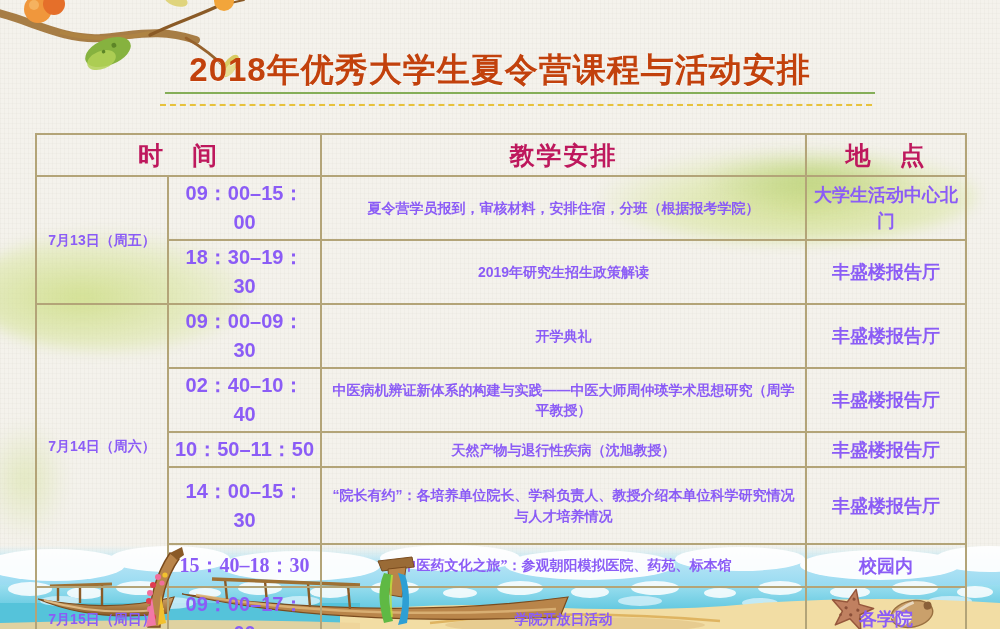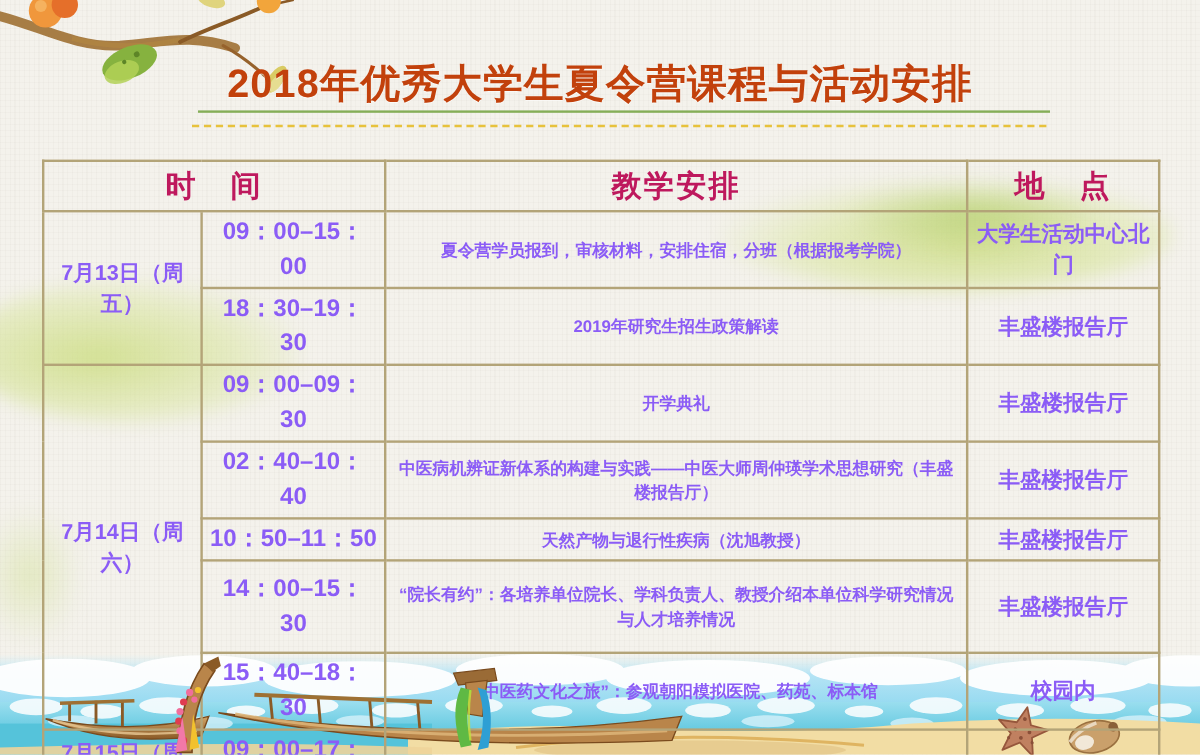--- a/index.html
+++ b/index.html
@@ -37,21 +37,21 @@
   .rule-dash{ position:absolute; left:160px; top:104px; width:712px; height:0; border-top:2px dashed #e7c23c; z-index:2; }
 
   .schedule{ position:absolute; left:35px; top:133px; z-index:2; }
   table{ border-collapse:collapse; table-layout:fixed; width:930px; }
   th,td{
     border:2px solid #b3a478; text-align:center; vertical-align:middle;
     padding:2px 6px; line-height:1.45; background:transparent;
   }
   thead th{ font-size:25px; font-weight:bold; color:#be185d; height:34px; letter-spacing:2px; }
   td{ color:#8b5cf6; font-weight:bold; }
-  .date-cell{ font-size:18px; }
+  .date-cell{ font-size:14px; }
   .time-cell{ font-size:20px; letter-spacing:0; }
   .teaching-cell{ font-size:14px; padding:2px 10px; }
   .location-cell{ font-size:18px; }
 
   .scene{ position:absolute; left:0; bottom:0; z-index:1; pointer-events:none; }
   .scene-overlay{ position:absolute; left:0; bottom:0; z-index:3; pointer-events:none; }
 </style>
 </head>
 <body>
 
@@ -212,34 +212,34 @@
           <td class="location-cell">丰盛楼报告厅</td>
         </tr>
         <tr style="height: 40px;">
           <td rowspan="5" class="date-cell">7月14日（周六）</td>
           <td class="time-cell">09：00–09：30</td>
           <td class="teaching-cell">开学典礼</td>
           <td class="location-cell">丰盛楼报告厅</td>
         </tr>
         <tr style="height: 58px;">
           <td class="time-cell">02：40–10：40</td>
-          <td class="teaching-cell">中医病机辨证新体系的构建与实践——中医大师周仲瑛学术思想研究（丰盛楼报告厅）</td>
+          <td class="teaching-cell">中医病机辨证新体系的构建与实践——中医大师周仲瑛学术思想研究（周学平教授）</td>
           <td class="location-cell">丰盛楼报告厅</td>
         </tr>
         <tr style="height: 30px;">
           <td class="time-cell">10：50–11：50</td>
           <td class="teaching-cell">天然产物与退行性疾病（沈旭教授）</td>
           <td class="location-cell">丰盛楼报告厅</td>
         </tr>
         <tr style="height: 77px;">
           <td class="time-cell">14：00–15：30</td>
           <td class="teaching-cell">“院长有约”：各培养单位院长、学科负责人、教授介绍本单位科学研究情况与人才培养情况</td>
           <td class="location-cell">丰盛楼报告厅</td>
         </tr>
-        <tr style="height: 43px;">
+        <tr style="height: 43px; font-family: Liberation Serif, serif;">
           <td class="time-cell">15：40–18：30</td>
           <td class="teaching-cell">“中医药文化之旅”：参观朝阳模拟医院、药苑、标本馆</td>
           <td class="location-cell">校园内</td>
         </tr>
         <tr style="height: 42px;">
           <td rowspan="1" class="date-cell">7月15日（周日）</td>
           <td class="time-cell">09：00–17：00</td>
           <td class="teaching-cell">学院开放日活动</td>
           <td class="location-cell">各学院</td>
         </tr>

